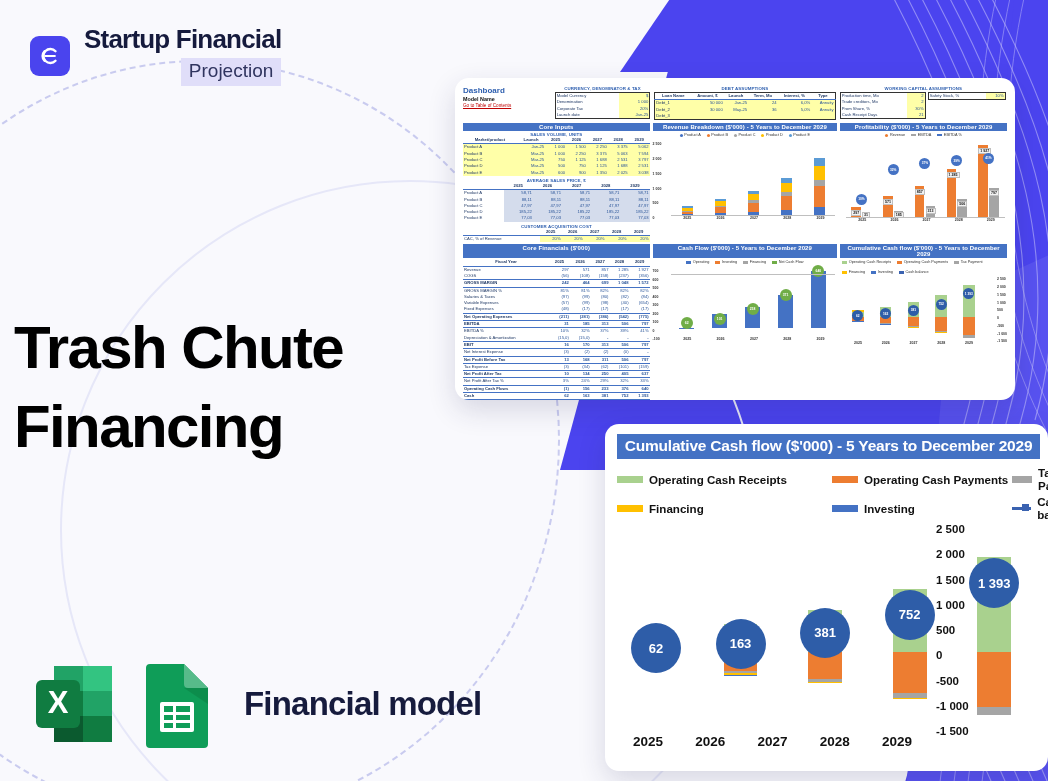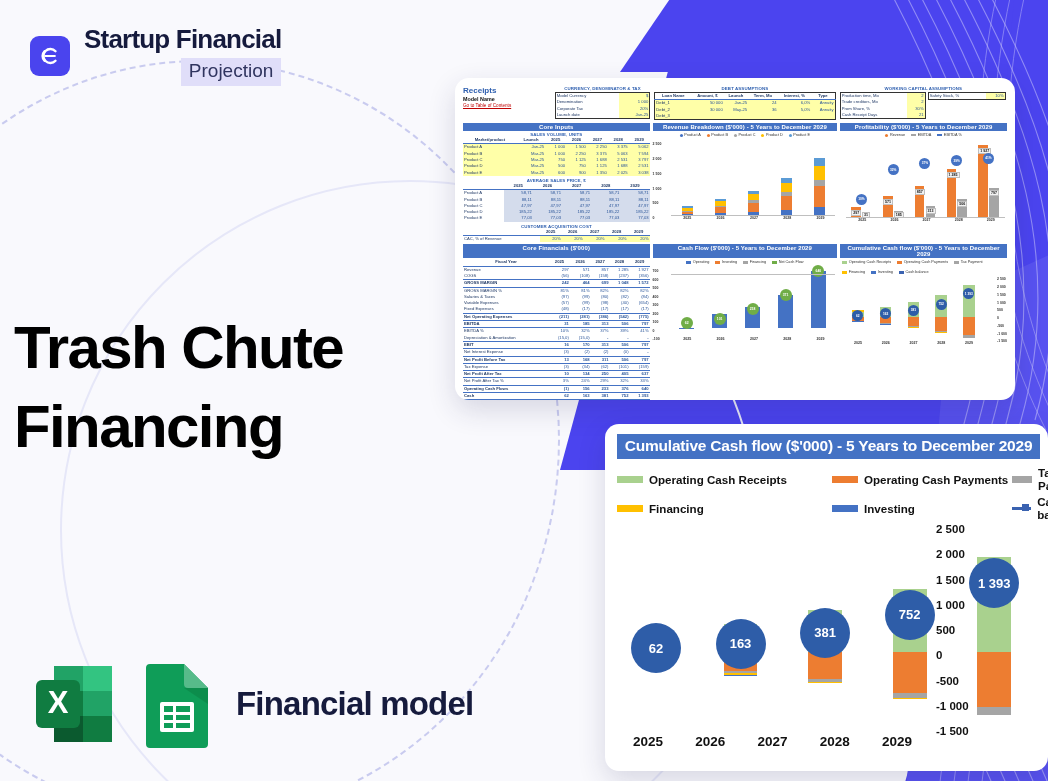--- a/index.html
+++ b/index.html
@@ -47,21 +47,21 @@
     position: absolute; left: 14px; top: 308px; width: 430px;
     font-size: 60px; font-weight: bold; color: #000000;
     line-height: 1.32; letter-spacing: -1.6px;
   }
 
   
   .footer { position: absolute; left: 30px; top: 660px; display: flex; align-items: center; gap: 22px; }
   .xls-icon { position: relative; width: 88px; height: 88px; }
   .gs-icon { position: relative; width: 74px; height: 88px; }
   .footer-label {
-    font-size: 33px; font-weight: bold; color: #161B3D; letter-spacing: -0.8px; margin-left: 0;
+    font-size: 33px; font-weight: bold; color: #161B3D; letter-spacing: -0.8px; margin-left: 8px;
   }
 
   
   .card {
     position: absolute; background: #fff; border-radius: 14px;
     box-shadow: 0 10px 28px rgba(40,40,90,.16);
     overflow: hidden;
   }
   #dashboard-card { left: 455px; top: 78px; width: 560px; height: 322px; padding: 8px 6px 4px 6px; }
   #cashflow-card  { left: 605px; top: 424px; width: 443px; height: 347px; padding: 10px 8px 6px 12px; }
@@ -216,21 +216,21 @@
         <rect x="36" y="63" width="14" height="5" fill="#0F9D58"></rect>
       </svg>
     </div>
     <div class="footer-label">Financial model</div>
   </div>
 
   <div class="card" id="dashboard-card">
 
     <div style="display:flex; gap:4px; padding:0 2px;">
       <div style="width:88px;">
-        <div class="dash-head-title">Receipts</div>
+        <div class="dash-head-title">Dashboard</div>
         <div class="dash-head-sub">Model Name</div>
         <div class="dash-head-link">Go to Table of Contents</div>
       </div>
 
       <div style="width:96px;">
         <div class="sec-title">CURRENCY, DENOMINATOR &amp; TAX</div>
         <table class="xl" style="border:.7px solid #333; margin-top:1px;">
           <tbody id="currency-rows">
               <tr>
                 <td class="lbl">Model Currency</td>

